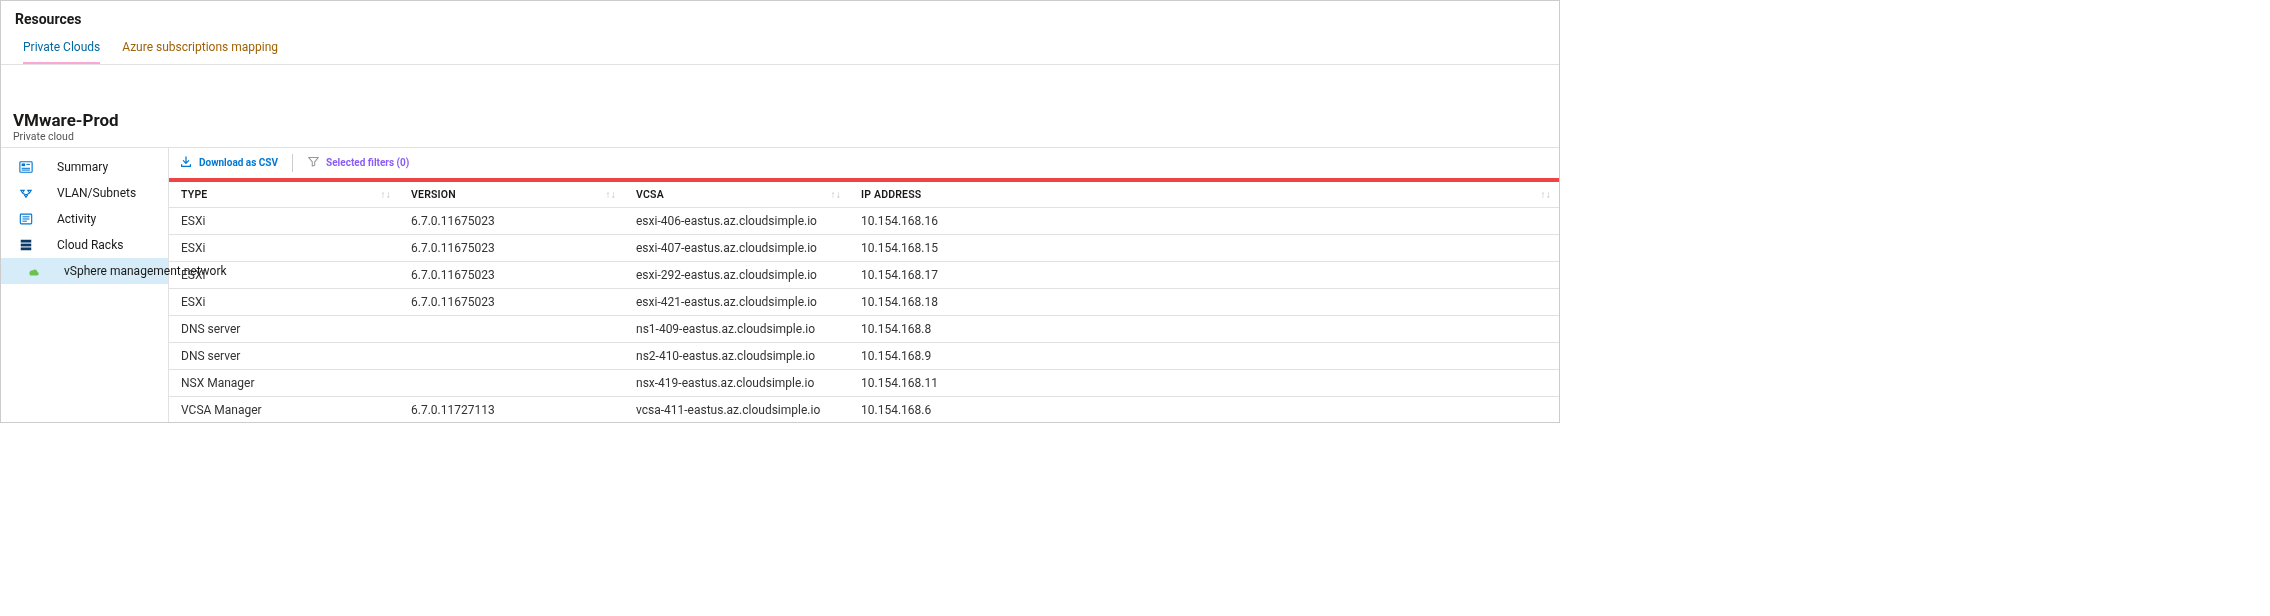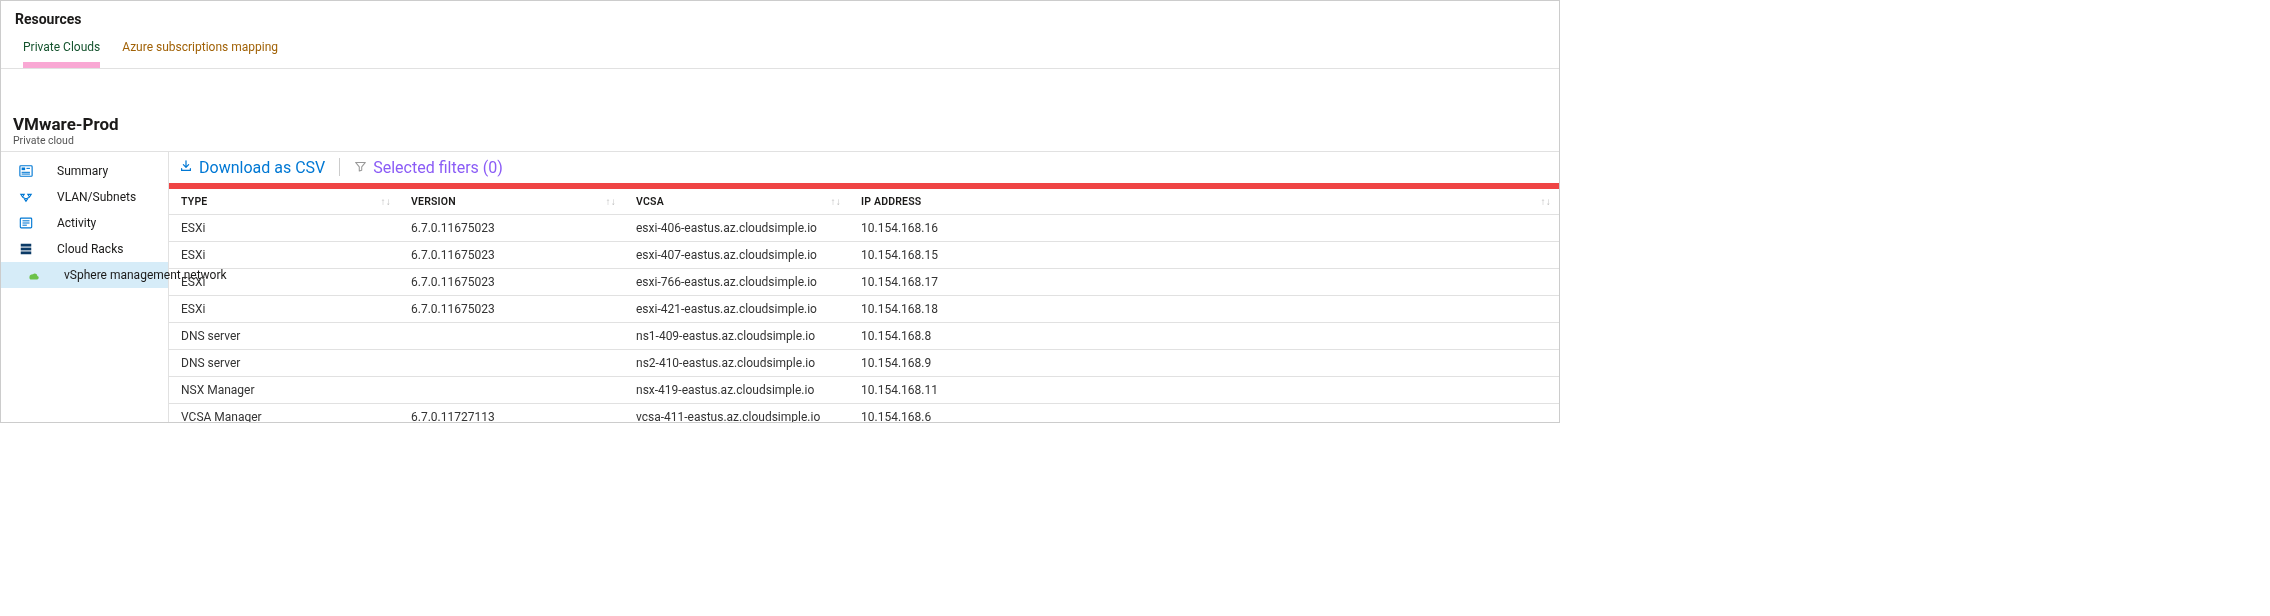--- a/index.html
+++ b/index.html
@@ -23,22 +23,22 @@
     padding: 0 22px;
     border-bottom: 1px solid #e1e1e1;
     font-size: 12px;
   }
   .tab {
     padding: 7px 0 8px 0;
     cursor: pointer;
     color: #a16207;
   }
   .tab.active {
-    color: #14532d;
-    border-bottom: 6px solid #f9a8d4;
+    color: #0369a1;
+    border-bottom: 2px solid #f9a8d4;
   }
   .resource-header {
     padding: 6px 12px 4px 12px;
     margin-top: 40px;
   }
   .resource-name {
     font-size: 17px;
     font-weight: 700;
     line-height: 1.1;
   }
@@ -78,22 +78,23 @@
   }
   .content {
     flex: 1;
     min-width: 0;
   }
   .toolbar {
     display: flex;
     align-items: center;
     gap: 14px;
     padding: 6px 10px;
-    border-bottom: 6px solid #ef4444;
-    font-size: 16px;
+    border-bottom: 4px solid #ef4444;
+    font-size: 10px;
+    font-weight: bold;
   }
   .toolbar .tb-btn {
     display: flex;
     align-items: center;
     gap: 6px;
     cursor: pointer;
     color: #0078d4;
   }
   .toolbar .tb-filter {
     display: flex;
@@ -271,21 +272,21 @@
           </tr>
           <tr>
             <td>ESXi</td>
             <td>6.7.0.11675023</td>
             <td>esxi-407-eastus.az.cloudsimple.io</td>
             <td>10.154.168.15</td>
           </tr>
           <tr>
             <td>ESXi</td>
             <td>6.7.0.11675023</td>
-            <td>esxi-766-eastus.az.cloudsimple.io</td>
+            <td>esxi-292-eastus.az.cloudsimple.io</td>
             <td>10.154.168.17</td>
           </tr>
           <tr>
             <td>ESXi</td>
             <td>6.7.0.11675023</td>
             <td>esxi-421-eastus.az.cloudsimple.io</td>
             <td>10.154.168.18</td>
           </tr>
           <tr>
             <td>DNS server</td>

